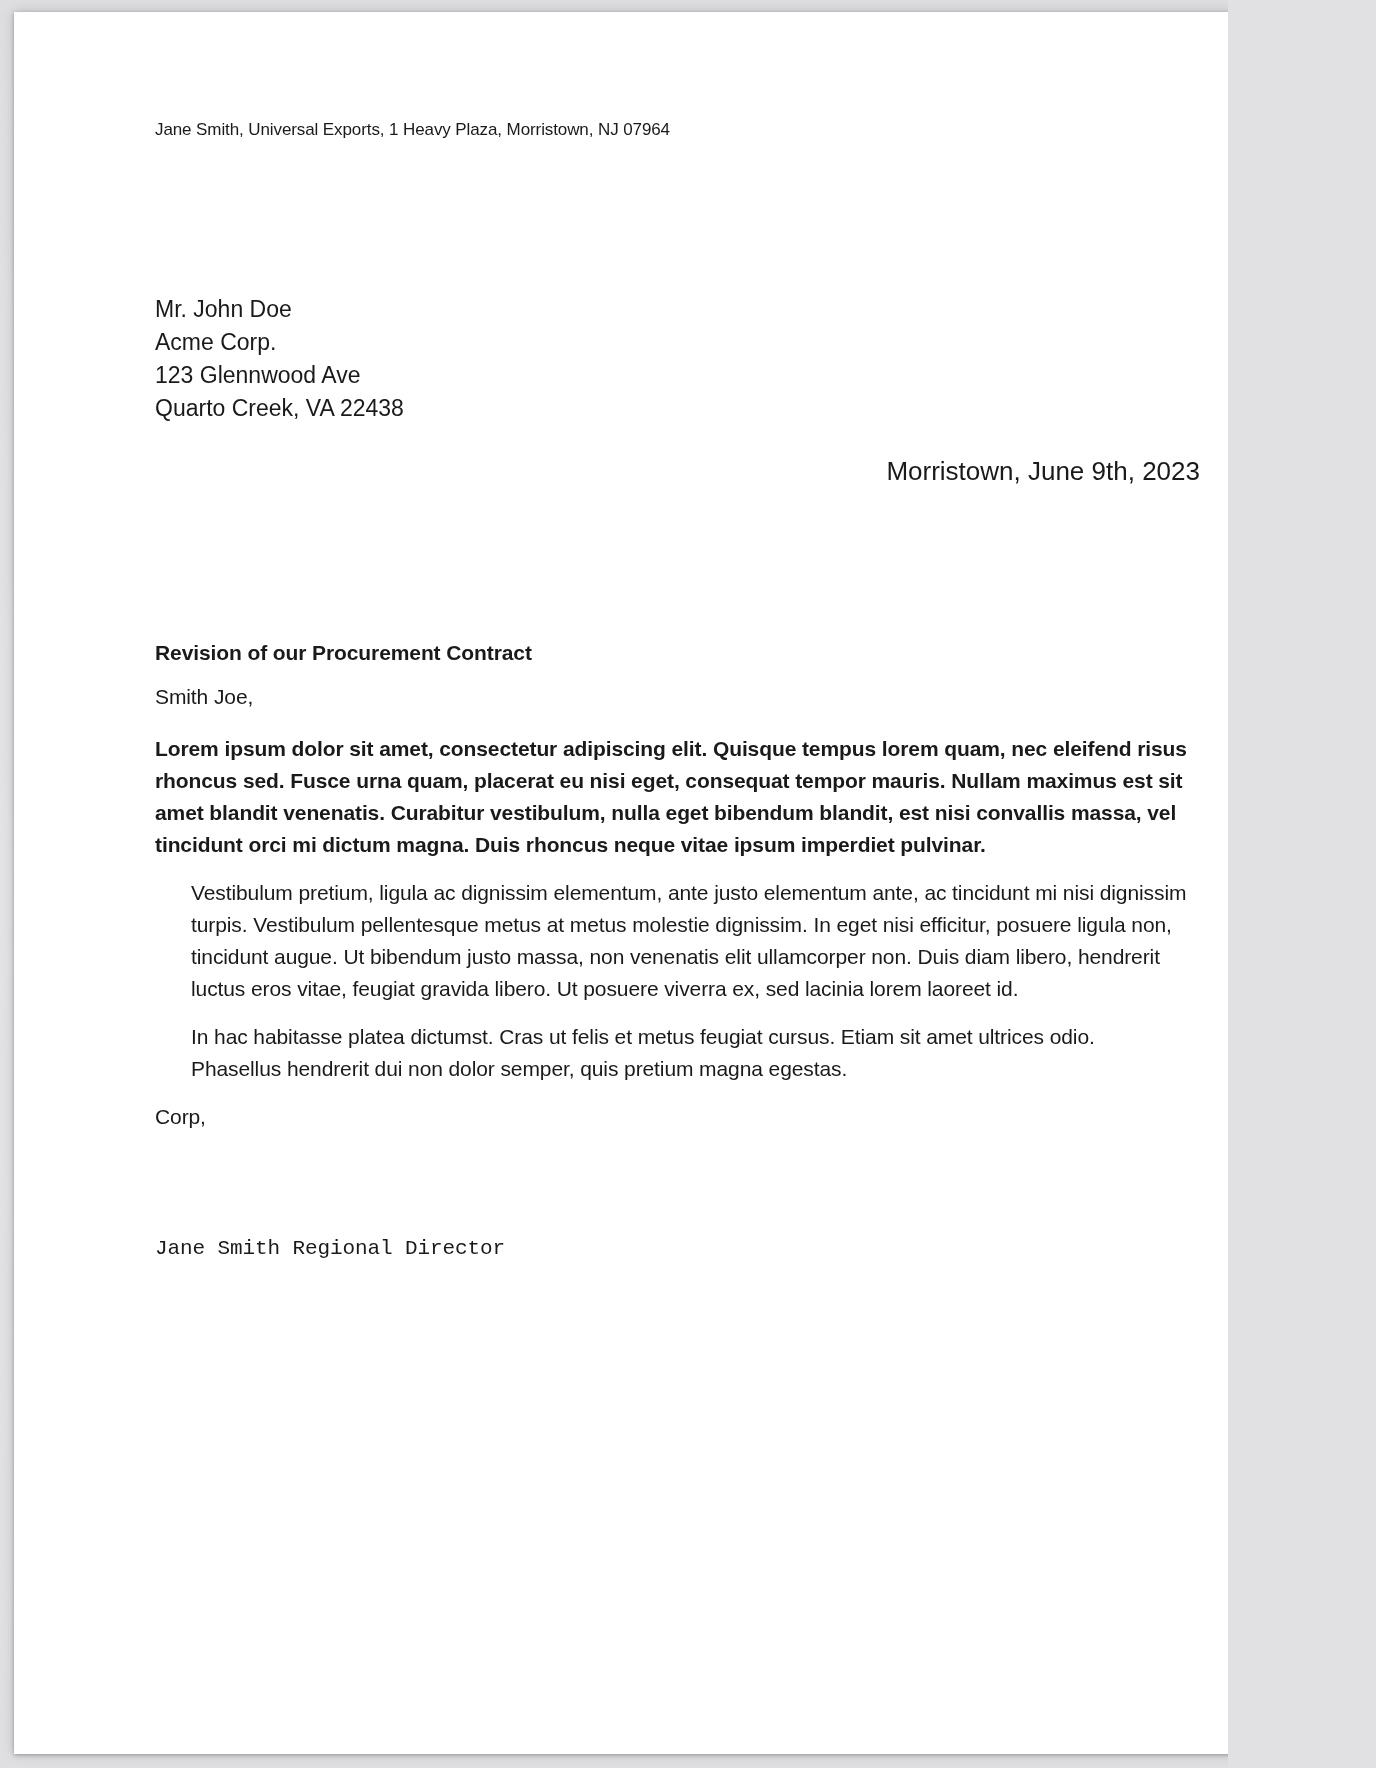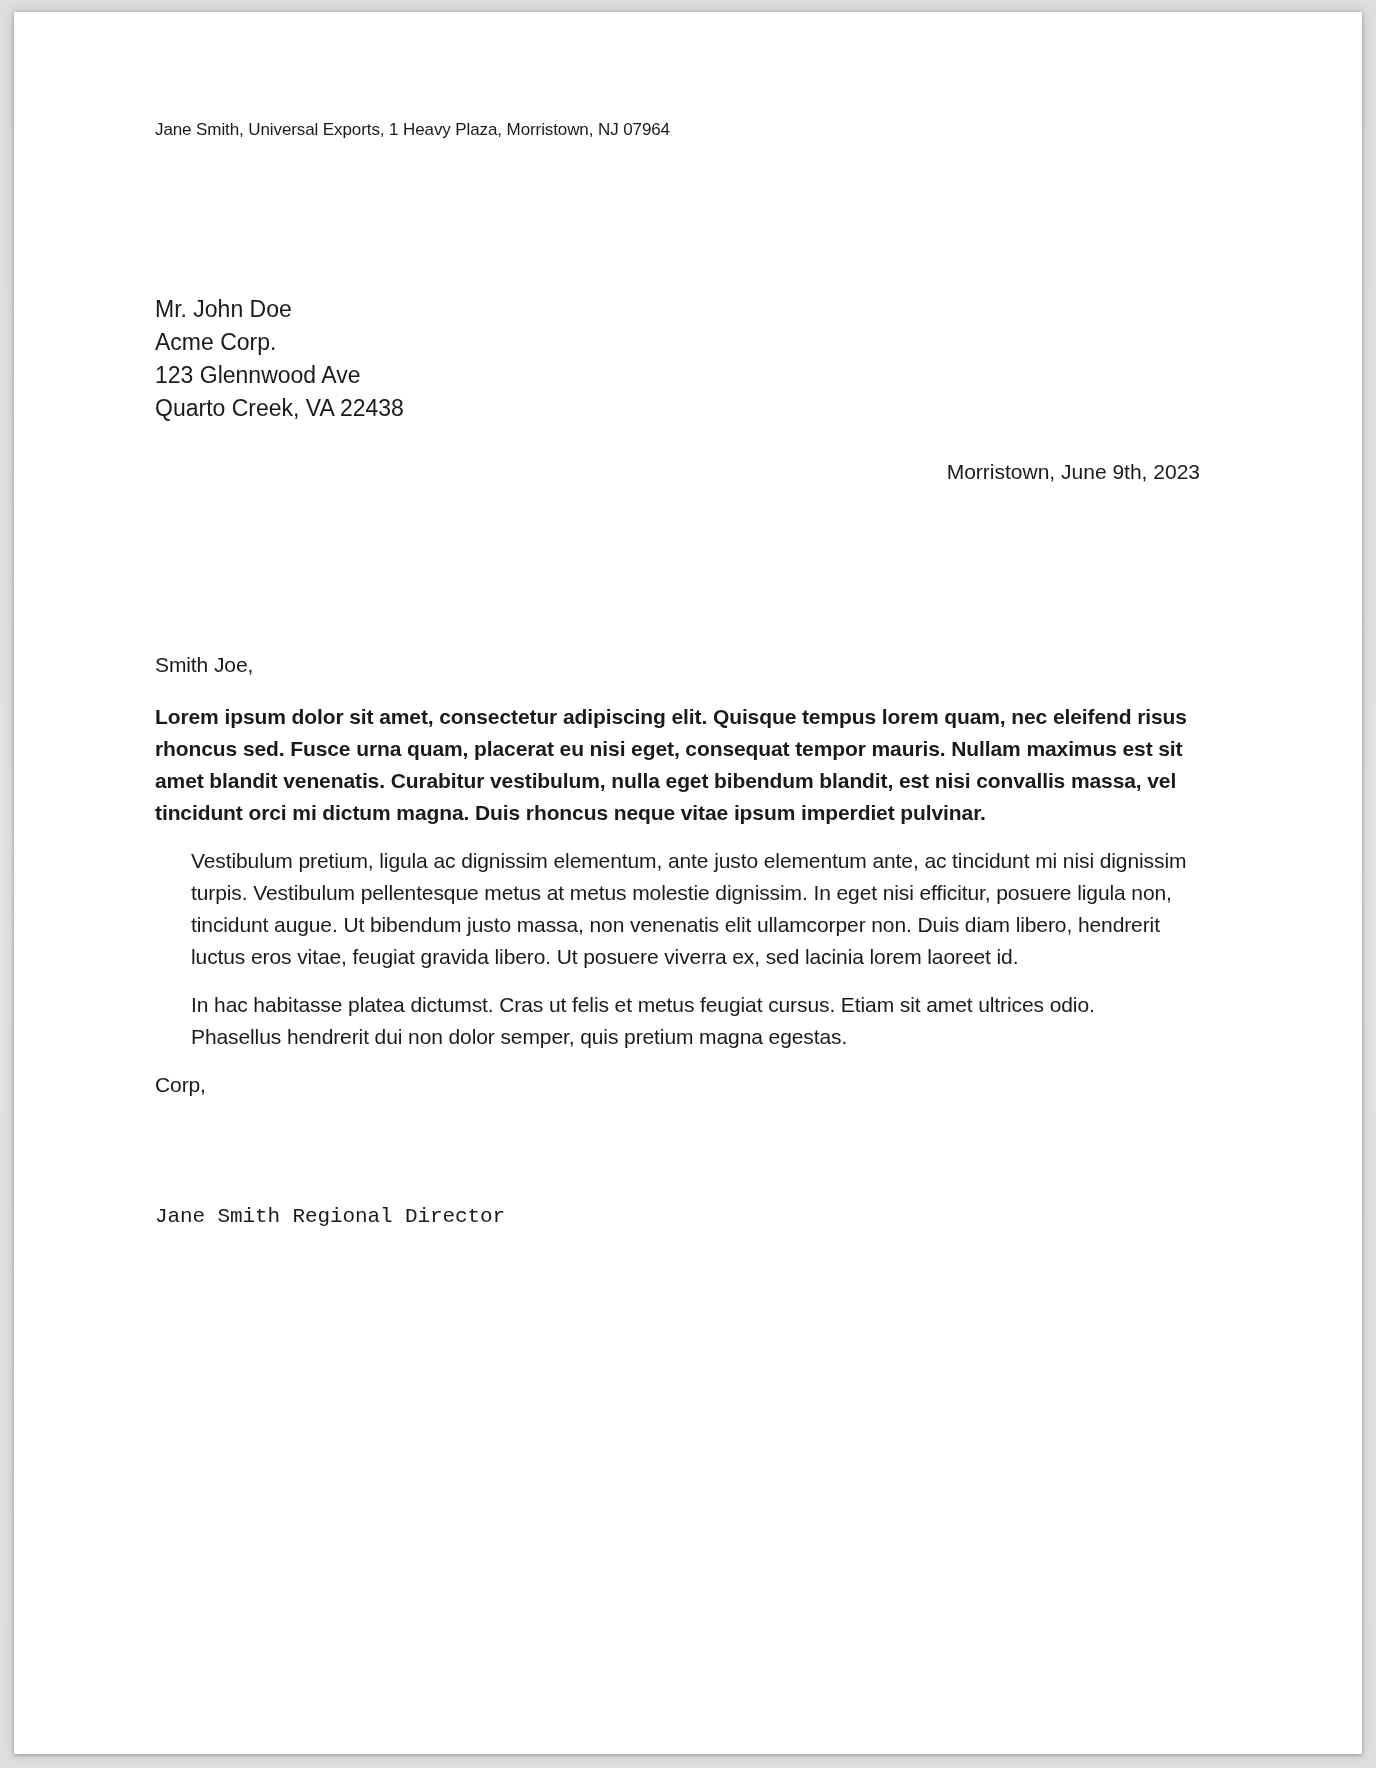--- a/index.html
+++ b/index.html
@@ -3,21 +3,21 @@
 <meta charset="utf-8">
 <style>
   html, body {
     margin: 0;
     padding: 0;
     background: #e1e1e4;
     font-family: "Liberation Sans", sans-serif;
   }
   .canvas {
     position: relative;
-    width: 1376px;
+    width: 1228px;
     height: 1768px;
     background: linear-gradient(180deg, #dedee1 0%, #e3e3e6 50%, #dfdfe2 100%);
     overflow: hidden;
   }
   .sheet {
     position: absolute;
     left: 14px;
     top: 12px;
     width: 1348px;
     height: 1742px;
@@ -38,21 +38,21 @@
     position: absolute;
     left: 141px;
     top: 281px;
     font-size: 23px;
     line-height: 33px;
   }
   .date-line {
     position: absolute;
     right: 162px;
     top: 446px;
-    font-size: 21px;
+    font-size: 26px;
     line-height: 27px;
     text-align: left;
     white-space: nowrap;
   }
   .letter-body {
     position: absolute;
     left: 141px;
     top: 625px;
     width: 1035px;
     font-size: 21px;
@@ -96,20 +96,21 @@
     <div class="recipient-block">
       <div>Mr. John Doe</div>
       <div>Acme Corp.</div>
       <div>123 Glennwood Ave</div>
       <div>Quarto Creek, VA 22438</div>
     </div>
 
     <div class="date-line">Morristown, June 9th, 2023</div>
 
     <div class="letter-body">
+      <p class="subject-line">Revision of our Procurement Contract</p>
 
       <p class="salutation">Smith Joe,</p>
 
       <p class="body-paragraph first">Lorem ipsum dolor sit amet, consectetur adipiscing elit. Quisque tempus lorem quam, nec eleifend risus rhoncus sed. Fusce urna quam, placerat eu nisi eget, consequat tempor mauris. Nullam maximus est sit amet blandit venenatis. Curabitur vestibulum, nulla eget bibendum blandit, est nisi convallis massa, vel tincidunt orci mi dictum magna. Duis rhoncus neque vitae ipsum imperdiet pulvinar.</p>
 
       <p class="body-paragraph rest">Vestibulum pretium, ligula ac dignissim elementum, ante justo elementum ante, ac tincidunt mi nisi dignissim turpis. Vestibulum pellentesque metus at metus molestie dignissim. In eget nisi efficitur, posuere ligula non, tincidunt augue. Ut bibendum justo massa, non venenatis elit ullamcorper non. Duis diam libero, hendrerit luctus eros vitae, feugiat gravida libero. Ut posuere viverra ex, sed lacinia lorem laoreet id.</p>
 
       <p class="body-paragraph rest">In hac habitasse platea dictumst. Cras ut felis et metus feugiat cursus. Etiam sit amet ultrices odio. Phasellus hendrerit dui non dolor semper, quis pretium magna egestas.</p>
 
       <p class="closing">Corp,</p>

